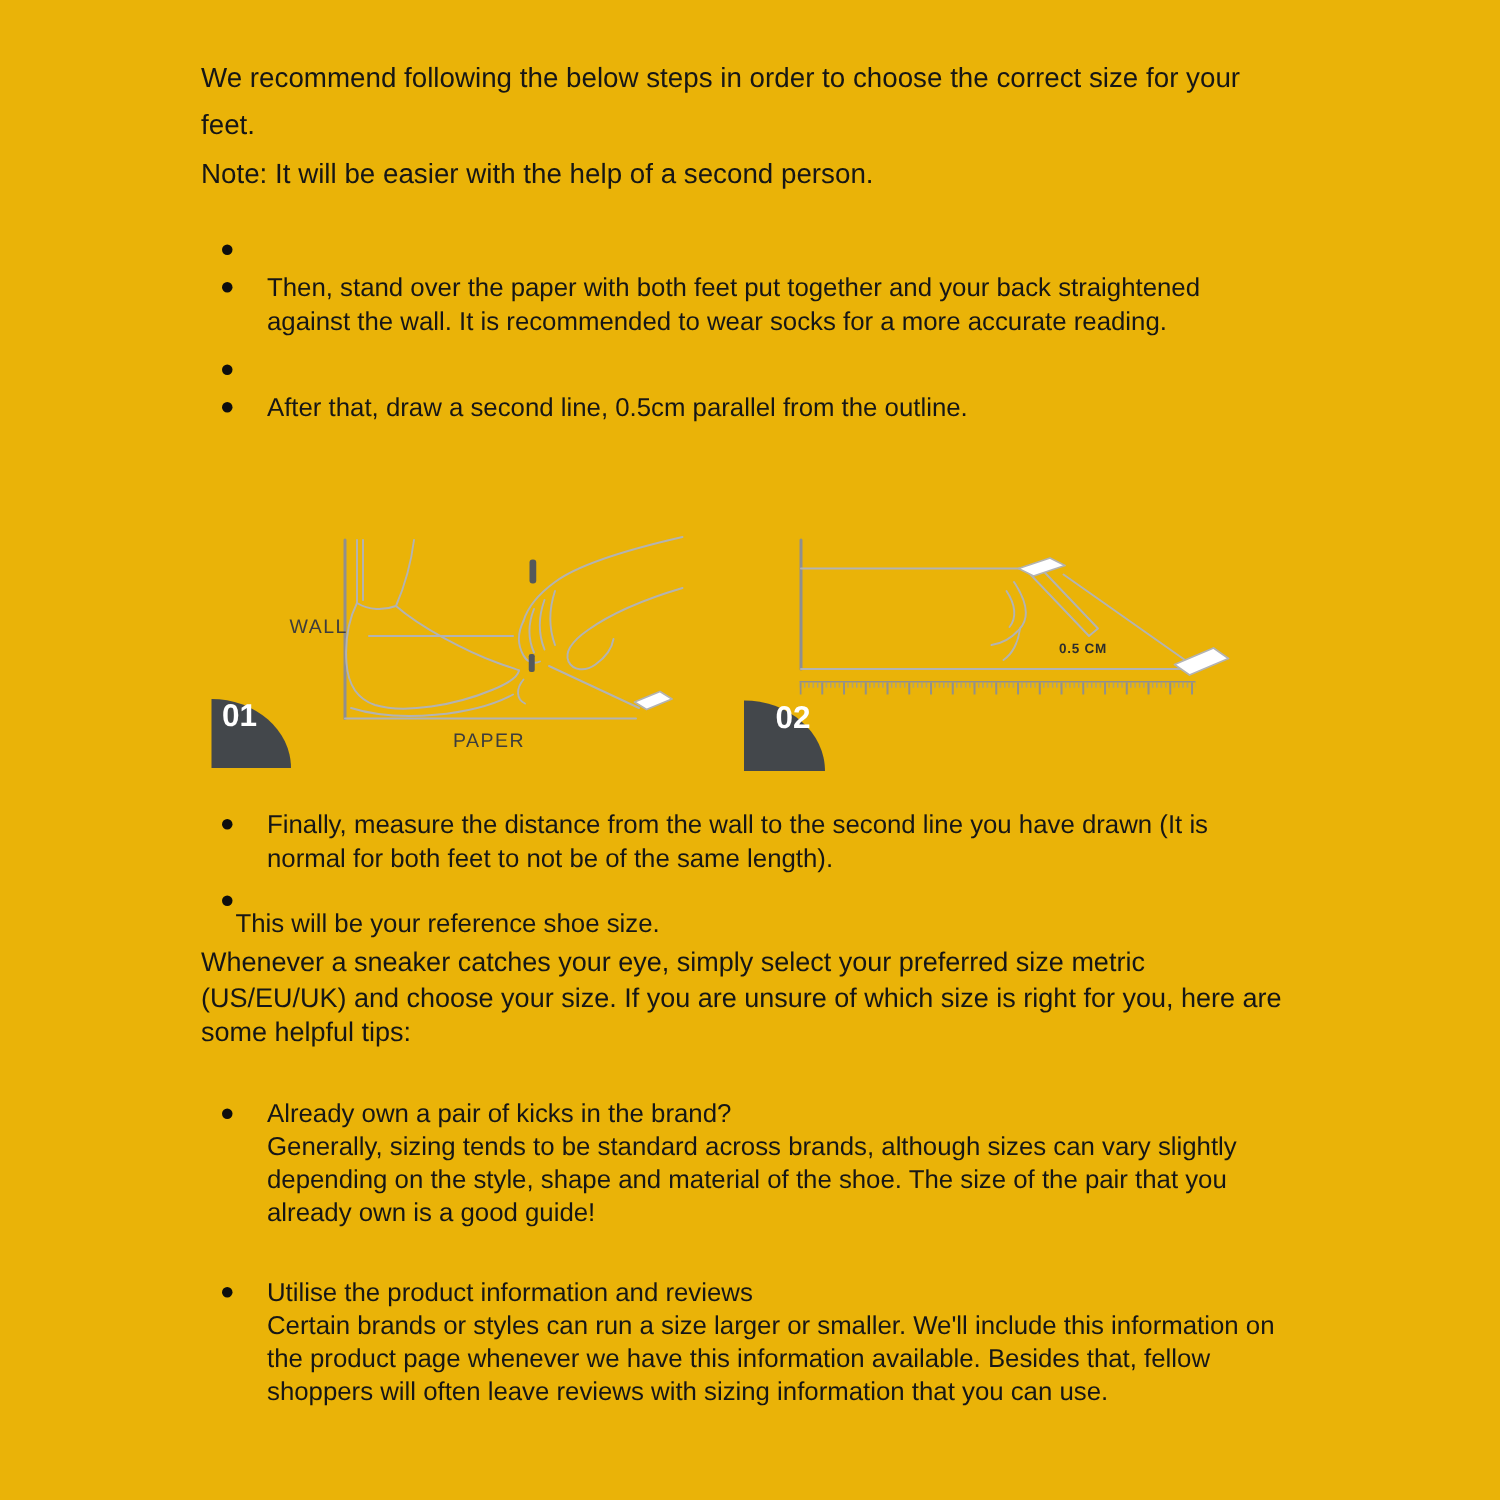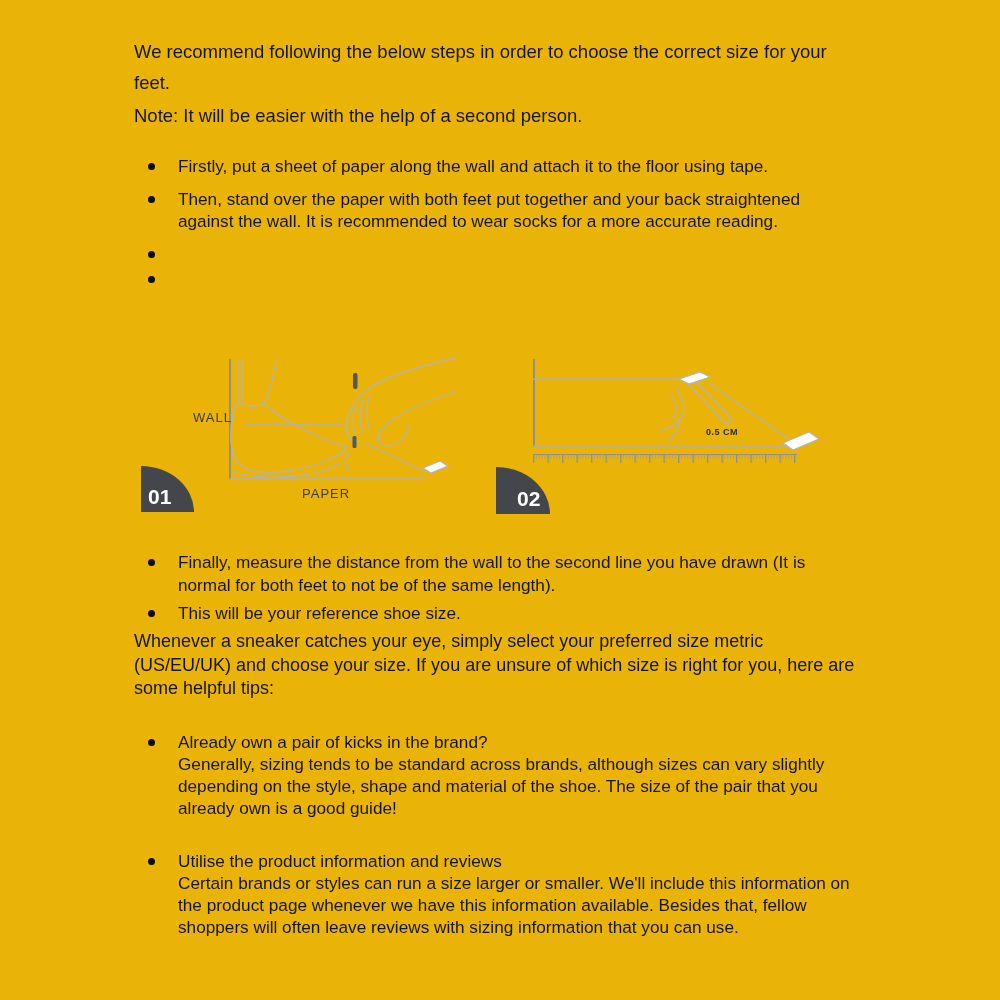--- a/index.html
+++ b/index.html
@@ -12,31 +12,31 @@
   ul { list-style:none; margin:0; padding:0; }
   li { display:flex; align-items:flex-start; }
   .dot { width:7px; height:7px; border-radius:50%; background:#0e0e0e; flex:none; margin:8px 0 0 14px; }
   .li-text { margin-left:23px; }
 
   .intro      { top:36px;  left:134px; width:722px; font-size:18.5px; line-height:31px; }
   .note       { top:100px; left:134px; width:722px; font-size:18.5px; line-height:31px; }
 
   .list1      { top:155px; left:134px; width:726px; font-size:17.2px; line-height:22.5px; }
   .list1 li + li { margin-top:10px; }
-  .list2      { top:551px; left:134px; width:726px; font-size:17.2px; line-height:22.5px; }
-  .list2 li + li { margin-top:6px; }
+  .list2      { top:538px; left:134px; width:726px; font-size:17.2px; line-height:22.5px; }
+  .list2 li + li { margin-top:6px;flex-direction:column; }
 
   .tips-intro { top:630px; left:134px; width:730px; font-size:18px; line-height:23.5px; }
   .tips       { top:731px; left:134px; width:726px; font-size:17.2px; line-height:22px; }
   .tips li + li { margin-top:31px; }
 
   .figures { top:345px; left:0; width:1000px; height:180px; }
   .badge {
     background:#43474b; color:#ffffff; border-radius:0 100% 0 0;
-    font-weight:bold; display:flex; align-items:flex-end; box-sizing:border-box;
+    font-weight:bold; display:flex; align-items:flex-start; box-sizing:border-box;
   }
   .badge-1 { left:141px; top:121px; width:53px; height:46px; font-size:21px; padding:0 0 3px 7px; }
   .badge-2 { left:496px; top:122px; width:54px; height:47px; font-size:21px; padding:0 0 3px 21px; }
   .fig-label { font-size:13px; letter-spacing:1px; color:#3d3d3d; }
   .wall-label  { left:193px; top:65px; }
   .paper-label { left:302px; top:141px; }
   .cm-label  { left:706px; top:82px; font-size:9px; font-weight:bold; color:#2d2d2d; letter-spacing:0.5px;text-align:center; }
   .fig1 { left:176px; top:11px; }
   .fig2 { left:530px; top:13px; }
   svg .ln { fill:none; stroke:#b3b3b3; stroke-width:1.3; stroke-linecap:round; stroke-linejoin:round; }
@@ -48,31 +48,31 @@
 <body>
 
 <div class="page">
 
   <p class="abs intro">We recommend following the below steps in order to choose the correct size for your feet.</p>
   <p class="abs note">Note: It will be easier with the help of a second person.</p>
 
   <ul class="abs list1">
     <li>
       <span class="dot"></span>
-      <span class="li-text">Firstly, put a sheet of paper along the wall and attach it to the floor using tape.</span>
     </li>
     <li>
       <span class="dot"></span>
       <span class="li-text">Then, stand over the paper with both feet put together and your back straightened against the wall. It is recommended to wear socks for a more accurate reading.</span>
     </li>
     <li>
       <span class="dot"></span>
     </li>
     <li>
       <span class="dot"></span>
+      <span class="li-text">After that, draw a second line, 0.5cm parallel from the outline.</span>
     </li>
   </ul>
 
   <div class="abs figures">
 
     <svg class="abs fig1" width="280" height="140" viewBox="0 0 280 140">
       <line class="ln wall-ln" x1="54" y1="4" x2="54" y2="123"></line>
       <line class="ln" x1="54" y1="123" x2="248" y2="123"></line>
       <g class="ln">
         <path d="M62,4 L62,46"></path>

